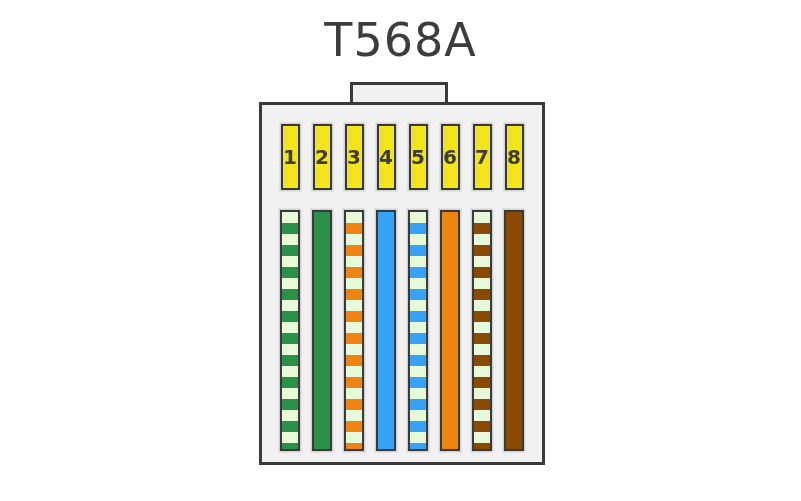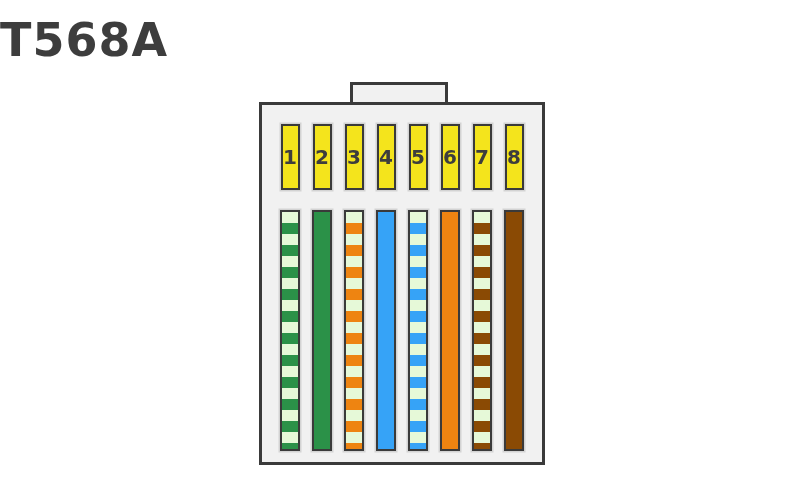--- a/index.html
+++ b/index.html
@@ -13,23 +13,23 @@
     width: 801px;
     height: 501px;
     background: var(--background, #ffffff);
     overflow: hidden;
   }
   .title {
     position: absolute;
     top: 14px;
     left: 0;
     width: 100%;
-    text-align: left;
+    text-align: center;
     font-size: 46px;
-    font-weight: 700;
+    font-weight: 400;
     letter-spacing: 1px;
     color: var(--title-color, #3d3d3d);
     line-height: 1.15;
   }
   .connector-tab {
     position: absolute;
     left: 350px;
     top: 82px;
     width: 98px;
     height: 30px;

